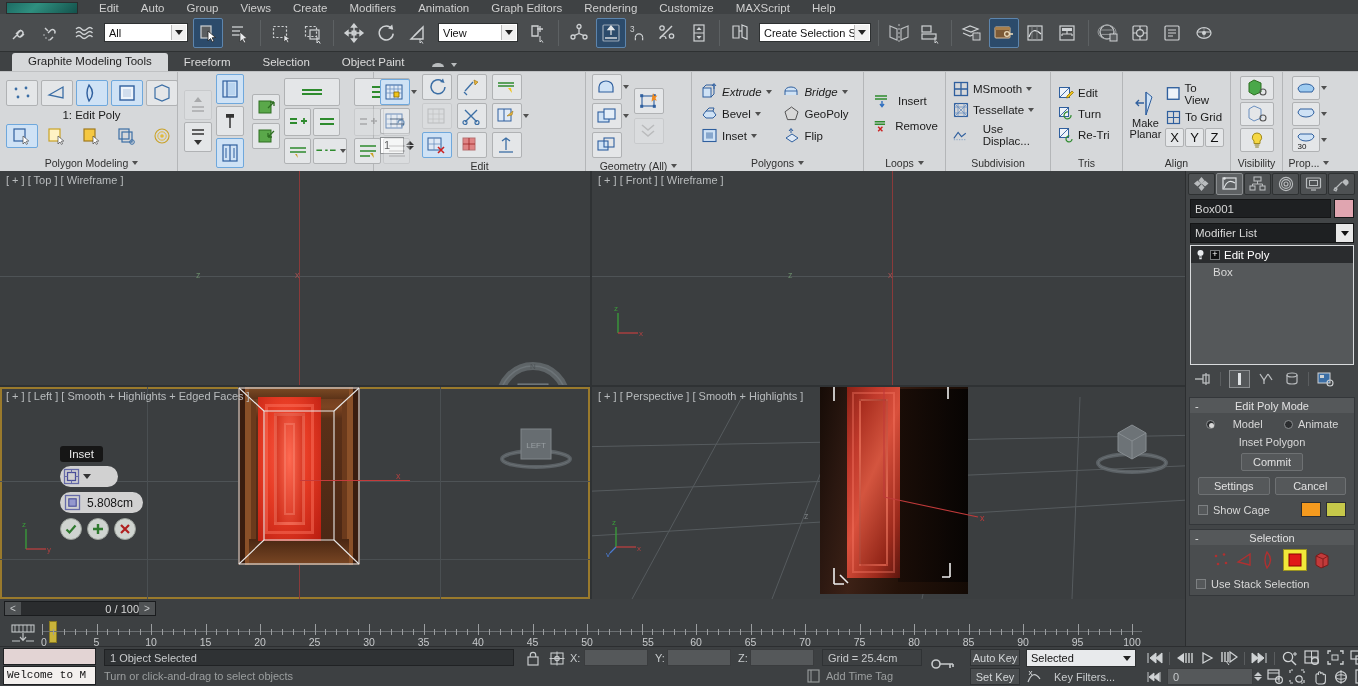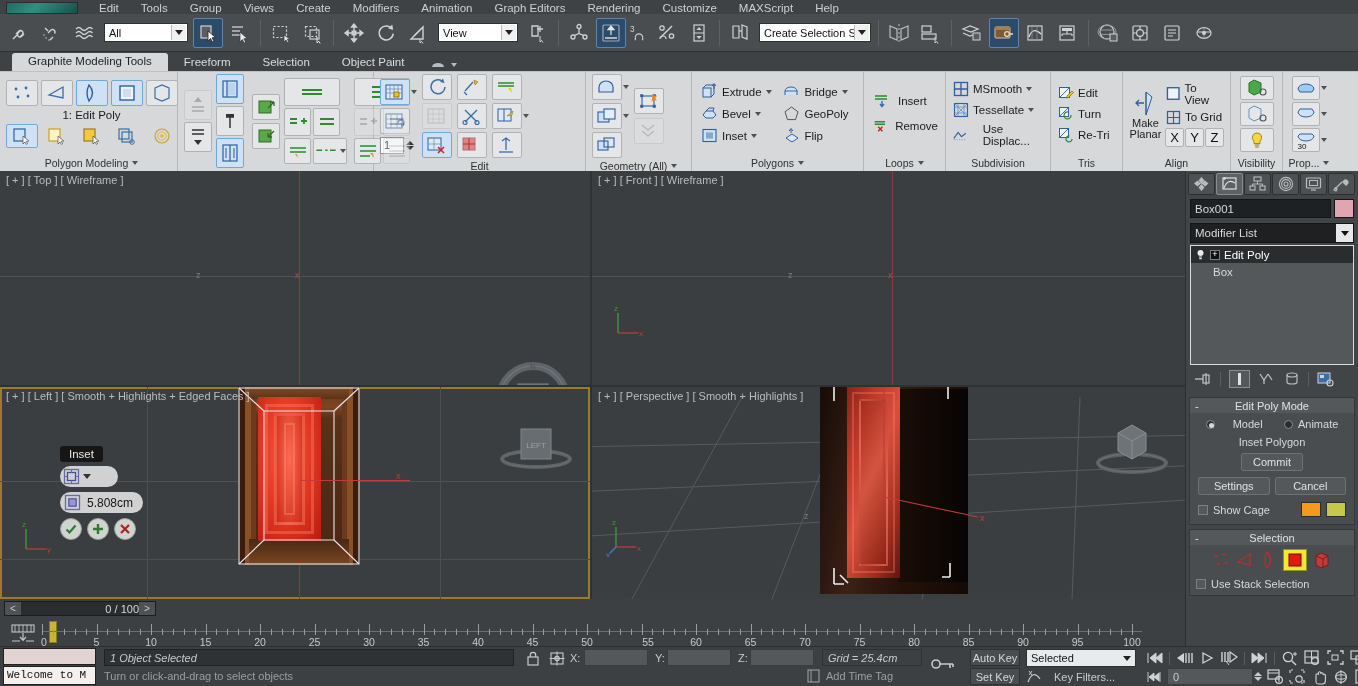--- a/index.html
+++ b/index.html
@@ -97,33 +97,33 @@
      background:#2a2c2e; border:1px solid #1a1c1e; align-items:center; }
   .frameread .nav { width:16px; height:13px; display:flex;align-items:center;justify-content:center;
      background:#4f5254; font-size:10px; color:#c8cacc;}
   .frameread .val { flex:1; text-align:right; font-size:11px; color:#d8d8d8; background:#2a2c2e;}
   .ruler { position:absolute; left:42px; top:22px; right:0; height:24px; }
   .tick { position:absolute; bottom:10px; width:1px; background:#9a9d9f; }
   .tlbl { position:absolute; bottom:-3px; font-size:10.5px; color:#c6c8ca; transform:translateX(-50%); }
   .statusbar { position:absolute; left:0; top:646px; width:1358px; height:40px; background:#3d4042;
      border-top:1px solid #2c2e30; }
   .sfield { background:#2f3234; border:1px solid #202224; height:17px; display:flex;
-     align-items:center; padding-left:5px; font-size:11px; color:#c8cacc;font-style:italic; }
+     align-items:center; padding-left:5px; font-size:11px; color:#c8cacc; }
   .spin { background:#55585a; border:1px solid #3a3c3e; height:17px; }
   svg { display:block; }
 </style>
 </head>
 <body>
 
 <div id="app">
 
   <div class="menubar">
     <div class="logo"></div>
     <div class="mi">Edit</div>
-    <div class="mi">Tools</div>
+    <div class="mi">Auto</div>
     <div class="mi">Group</div>
     <div class="mi">Views</div>
     <div class="mi">Create</div>
     <div class="mi">Modifiers</div>
     <div class="mi">Animation</div>
     <div class="mi">Graph Editors</div>
     <div class="mi">Rendering</div>
     <div class="mi">Customize</div>
     <div class="mi">MAXScript</div>
     <div class="mi">Help</div>
@@ -792,21 +792,21 @@
         </div>
         <div class="panellbl">
           <span>Geometry (All)</span>
           <span class="caret"></span>
         </div>
       </div>
 
       <div class="panel" style="width:172px;">
         <div class="panelinner" style="padding-left:4px;">
           <div style="display:flex;flex-direction:column;gap:3px;width:100%;">
-            <div style="display:flex;gap:6px;">
+            <div style="display:flex;gap:6px;font-style:italic;">
               <div class="rbtn" style="gap:4px;justify-content:flex-start;width:82px;">
                 <svg width="17" height="17" viewBox="0 0 17 17">
                     <rect x="2" y="5" width="8" height="9" fill="#cfe2f5" stroke="#2f5f9e" stroke-width="1"></rect>
                     <path d="M2 5 l3 -3 h8 v9 l-3 3" fill="none" stroke="#2f5f9e" stroke-width="1"></path>
                     <path d="M13 6 v-5 M11 3 l2 -2.5 l2 2.5" fill="none" stroke="#2f5f9e" stroke-width="1"></path>
                   </svg>
                 <span class="rlabel">Extrude</span>
                 <span class="caret"></span>
                 </div>
               <div class="rbtn" style="gap:4px;justify-content:flex-start;width:80px;">

